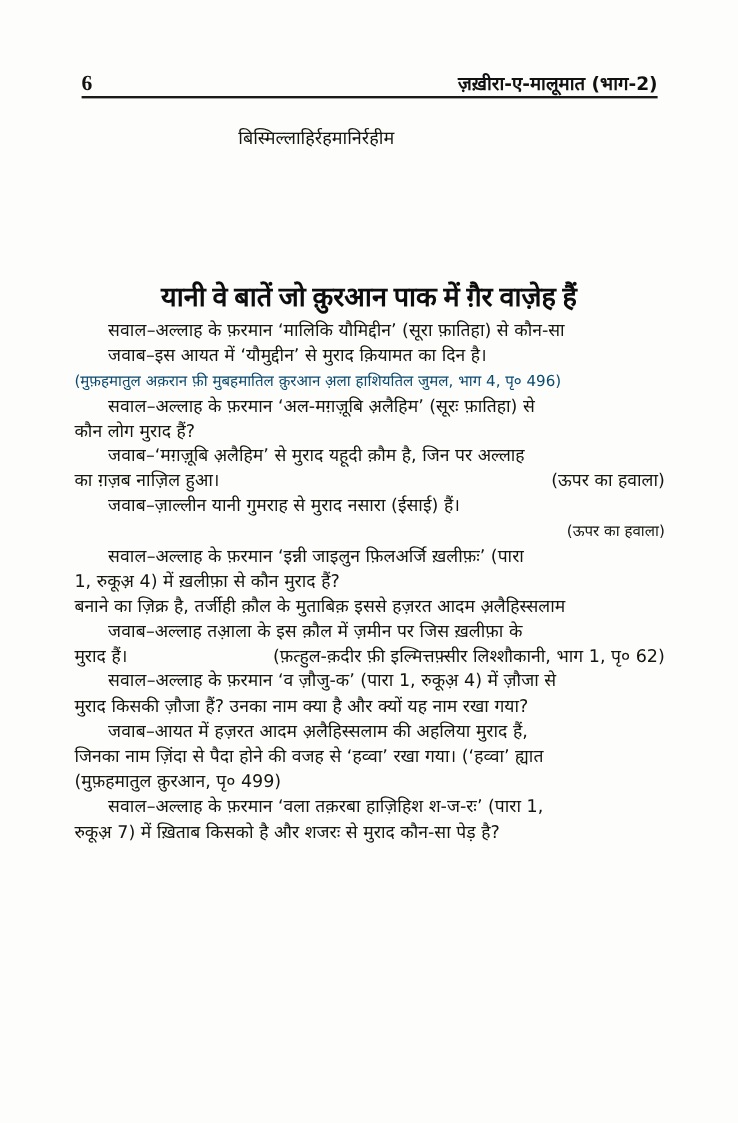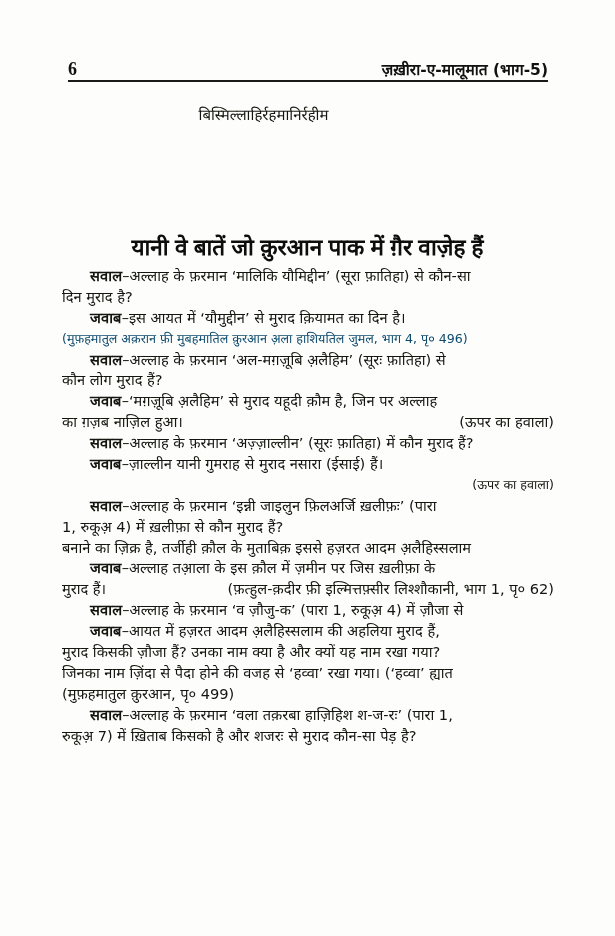--- a/index.html
+++ b/index.html
@@ -85,21 +85,21 @@
     font-size: 29px;
     line-height: 1.25;
     color: #0d0d0d;
   }
   .title-sub {
     position: absolute;
     left: 0;
     top: 206px;
     width: 615px;
     text-align: center;
-    font-family: Liberation Sans, sans-serif;
+    font-family: Liberation Serif, serif;
     font-weight: bold;
     font-size: 22.5px;
     line-height: 1.25;
     color: #0d0d0d;
     margin-top: 28px;
   }
 
   
   .body-block {
     position: absolute;
@@ -126,66 +126,64 @@
   .ln.indent { padding-left: 28px; }
   .ln.cite {
     font-size: 12.6px;
     color: #0c4a6e;
   }
   .ln.cite-right {
     text-align: right;
     font-size: 12.6px;
   }
   b, .kw {
-    font-weight: bold;
+    font-weight: normal;
     margin-top: 35px;
   }
   .kw { letter-spacing: 0.2px; }
 </style>
 </head>
 <body>
 
 <div class="page">
 
   <div class="header">
     <div class="folio">6</div>
-    <div class="header-title">ज़ख़ीरा-ए-मालूमात  (भाग-5)</div>
+    <div class="header-title">ज़ख़ीरा-ए-मालूमात  (भाग-2)</div>
   </div>
   <div class="header-rule"></div>
 
   <div class="bismillah">बिस्मिल्लाहिर्रहमानिर्रहीम</div>
 
   <h2 class="title-sub">यानी वे बातें जो क़ुरआन पाक में ग़ैर वाज़ेह हैं</h2>
 
   <div class="body-block">
       <div class="ln indent"><b class="kw">सवाल</b>–अल्लाह के फ़रमान ‘मालिकि यौमिद्दीन’ (सूरा फ़ातिहा) से कौन-सा</div>
-      <div class="ln">दिन मुराद है?</div>
       <div class="ln indent"><b class="kw">जवाब</b>–इस आयत में ‘यौमुद्दीन’ से मुराद क़ियामत का दिन है।</div>
       <div class="ln cite">(मुफ़हमातुल अक़रान फ़ी मुबहमातिल क़ुरआन अ़ला हाशियतिल जुमल, भाग 4, पृ० 496)</div>
       <div class="ln indent"><b class="kw">सवाल</b>–अल्लाह के फ़रमान ‘अल-मग़ज़ूबि अ़लैहिम’ (सूरः फ़ातिहा) से</div>
       <div class="ln">कौन लोग मुराद हैं?</div>
       <div class="ln indent"><b class="kw">जवाब</b>–‘मग़ज़ूबि अ़लैहिम’ से मुराद यहूदी क़ौम है, जिन पर अल्लाह</div>
       <div class="ln just">
         <span>का ग़ज़ब नाज़िल हुआ।</span>
         <span class="cite">(ऊपर का हवाला)</span>
       </div>
-      <div class="ln indent"><b class="kw">सवाल</b>–अल्लाह के फ़रमान ‘अज़्ज़ाल्लीन’ (सूरः फ़ातिहा) में कौन मुराद हैं?</div>
       <div class="ln indent"><b class="kw">जवाब</b>–ज़ाल्लीन यानी गुमराह से मुराद नसारा (ईसाई) हैं।</div>
       <div class="ln cite-right">(ऊपर का हवाला)</div>
       <div class="ln indent"><b class="kw">सवाल</b>–अल्लाह के फ़रमान ‘इन्नी जाइलुन फ़िलअर्जि ख़लीफ़ः’ (पारा</div>
       <div class="ln">1, रुकूअ़ 4) में ख़लीफ़ा से कौन मुराद हैं?</div>
       <div class="ln">बनाने का ज़िक्र है, तर्जीही क़ौल के मुताबिक़ इससे हज़रत आदम अ़लैहिस्सलाम</div>
       <div class="ln indent"><b class="kw">जवाब</b>–अल्लाह तआ़ला के इस क़ौल में ज़मीन पर जिस ख़लीफ़ा के</div>
       <div class="ln just">
         <span>मुराद हैं।</span>
         <span class="cite">(फ़त्हुल-क़दीर फ़ी इल्मित्तफ़्सीर लिश्शौकानी, भाग 1, पृ० 62)</span>
       </div>
       <div class="ln indent"><b class="kw">सवाल</b>–अल्लाह के फ़रमान ‘व ज़ौजु-क’ (पारा 1, रुकूअ़ 4) में ज़ौजा से</div>
+      <div class="ln">मुराद किसकी ज़ौजा हैं? उनका नाम क्या है और क्यों यह नाम रखा गया?</div>
       <div class="ln indent"><b class="kw">जवाब</b>–आयत में हज़रत आदम अ़लैहिस्सलाम की अहलिया मुराद हैं,</div>
-      <div class="ln">मुराद किसकी ज़ौजा हैं? उनका नाम क्या है और क्यों यह नाम रखा गया?</div>
       <div class="ln">जिनका नाम ज़िंदा से पैदा होने की वजह से ‘हव्वा’ रखा गया। (‘हव्वा’ ह्यात</div>
       <div class="ln just">
         <span class="cite">(मुफ़हमातुल क़ुरआन, पृ० 499)</span>
       </div>
       <div class="ln indent"><b class="kw">सवाल</b>–अल्लाह के फ़रमान ‘वला तक़रबा हाज़िहिश श-ज-रः’ (पारा 1,</div>
       <div class="ln">रुकूअ़ 7) में ख़िताब किसको है और शजरः से मुराद कौन-सा पेड़ है?</div>
     </div>
 
 </div>
 

